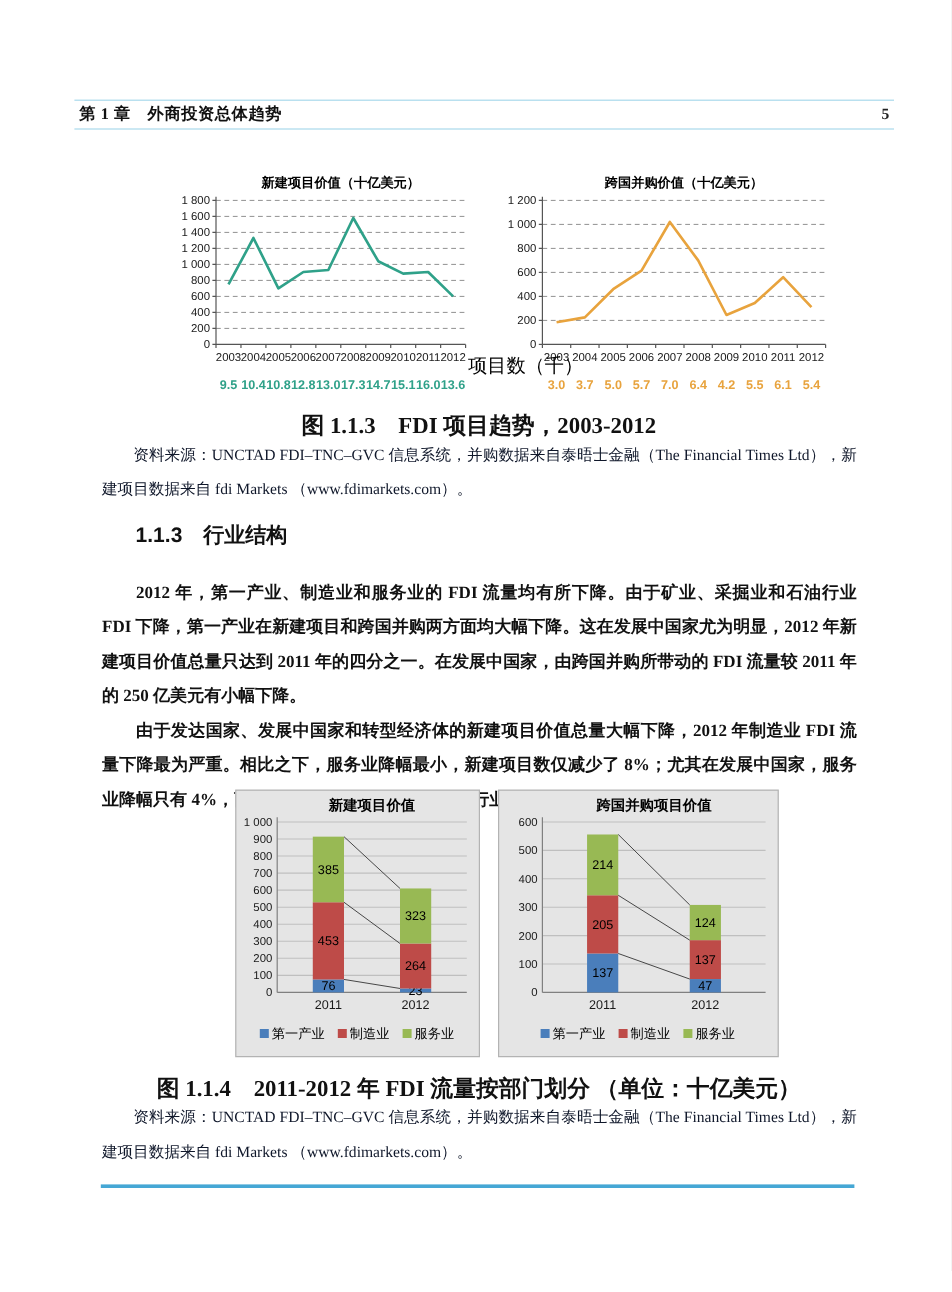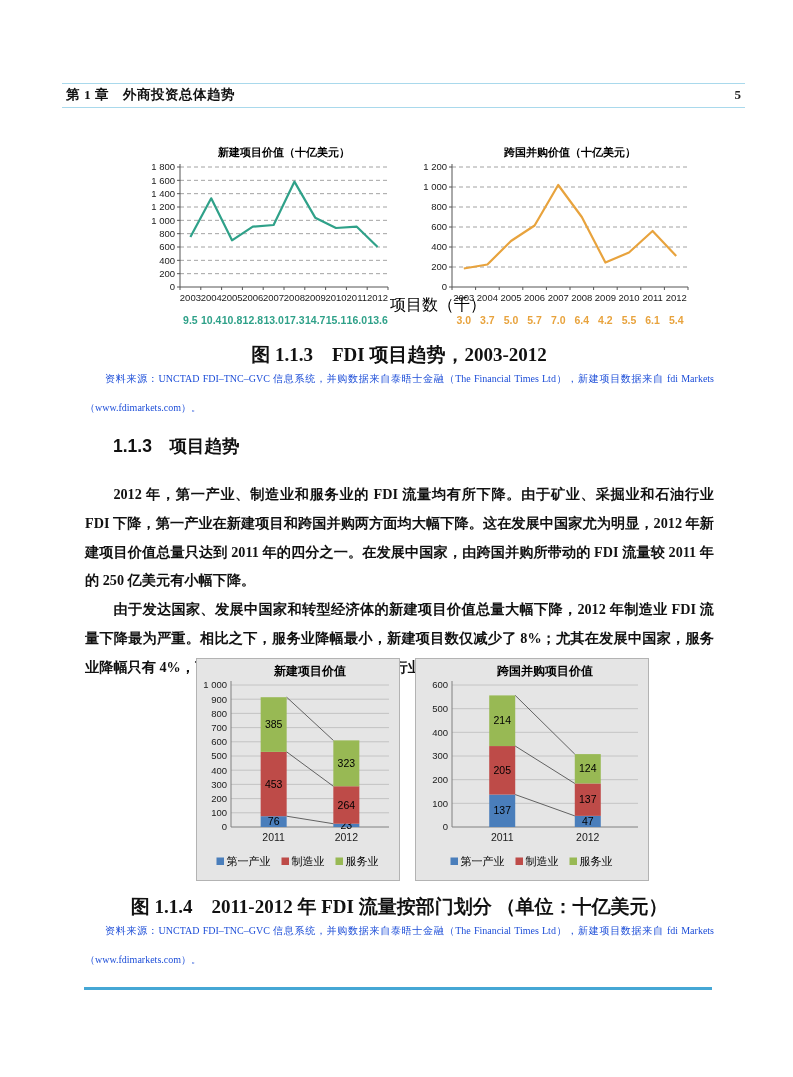--- a/index.html
+++ b/index.html
@@ -36,22 +36,22 @@
 
   .caption{
     position:absolute;left:85px;width:628px;
     text-align:center;font-weight:bold;font-size:19px;
   }
   #cap3{top:342px;}
   #cap4{top:894px;}
 
   .source{
     position:absolute;left:85px;width:629px;
-    font-size:10px;line-height:29px;
-    text-align:justify;text-indent:2em;color:#1d4ed8;
+    font-size:13px;line-height:29px;
+    text-align:justify;text-indent:2em;color:#0f172a;
   }
   #src1{top:364px;}
   #src2{top:916px;}
 
   .section-heading{
     position:absolute;left:113px;top:434px;
     font-size:17.5px;font-weight:bold;
     font-family:"Liberation Sans","DejaVu Sans",sans-serif;
   }
 
@@ -207,21 +207,21 @@
       <text x="268.20000000000005" y="179" text-anchor="middle" font-size="10.5" font-weight="600" fill="#e8a33d">5.4</text>
       <polyline points="55.8,123.5 79.4,119.5 103,96 126.60000000000001,80.5 150.2,40 173.8,72 197.4,117.5 221,107.5 244.60000000000002,86 268.20000000000005,111" fill="none" stroke="#e8a33d" stroke-width="2.2" stroke-linejoin="round"></polyline>
     </svg>
 
   <div class="between-label">项目数（千）</div>
 
   <div class="caption" id="cap3">图 1.1.3　FDI 项目趋势，2003-2012</div>
 
   <div class="source" id="src1">资料来源：UNCTAD FDI–TNC–GVC 信息系统，并购数据来自泰晤士金融（The Financial Times Ltd），新建项目数据来自 fdi Markets （www.fdimarkets.com）。</div>
 
-  <div class="section-heading">1.1.3　项目趋势</div>
+  <div class="section-heading">1.1.3　行业结构</div>
 
   <div class="bodytext">
     <p>2012 年，第一产业、制造业和服务业的 FDI 流量均有所下降。由于矿业、采掘业和石油行业 FDI 下降，第一产业在新建项目和跨国并购两方面均大幅下降。这在发展中国家尤为明显，2012 年新建项目价值总量只达到 2011 年的四分之一。在发展中国家，由跨国并购所带动的 FDI 流量较 2011 年的 250 亿美元有小幅下降。</p>
     <p>由于发达国家、发展中国家和转型经济体的新建项目价值总量大幅下降，2012 年制造业 FDI 流量下降最为严重。相比之下，服务业降幅最小，新建项目数仅减少了 8%；尤其在发展中国家，服务业降幅只有 4%，商业、贸易、金融和运输等服务行业保持良好态势（图 1.1.4）。</p>
   </div>
 
   <div class="barbox" id="bb0">
     <svg width="200" height="219" font-family="Liberation Sans, DejaVu Sans, sans-serif">
         <text x="113" y="16" text-anchor="middle" font-size="12" font-weight="bold" fill="#000">新建项目价值</text>
         <line x1="34" y1="153.8" x2="192" y2="153.8" stroke="#bfbfbf" stroke-width="0.9"></line>

